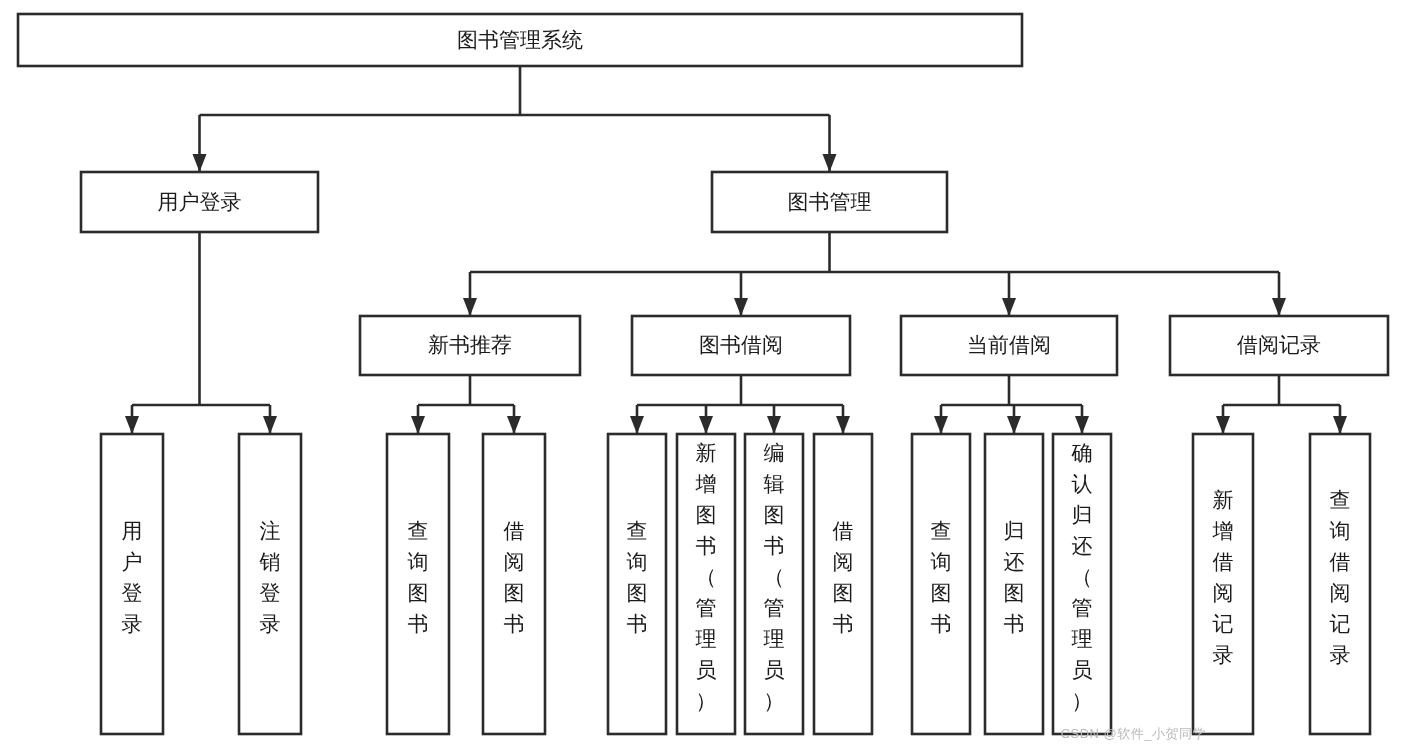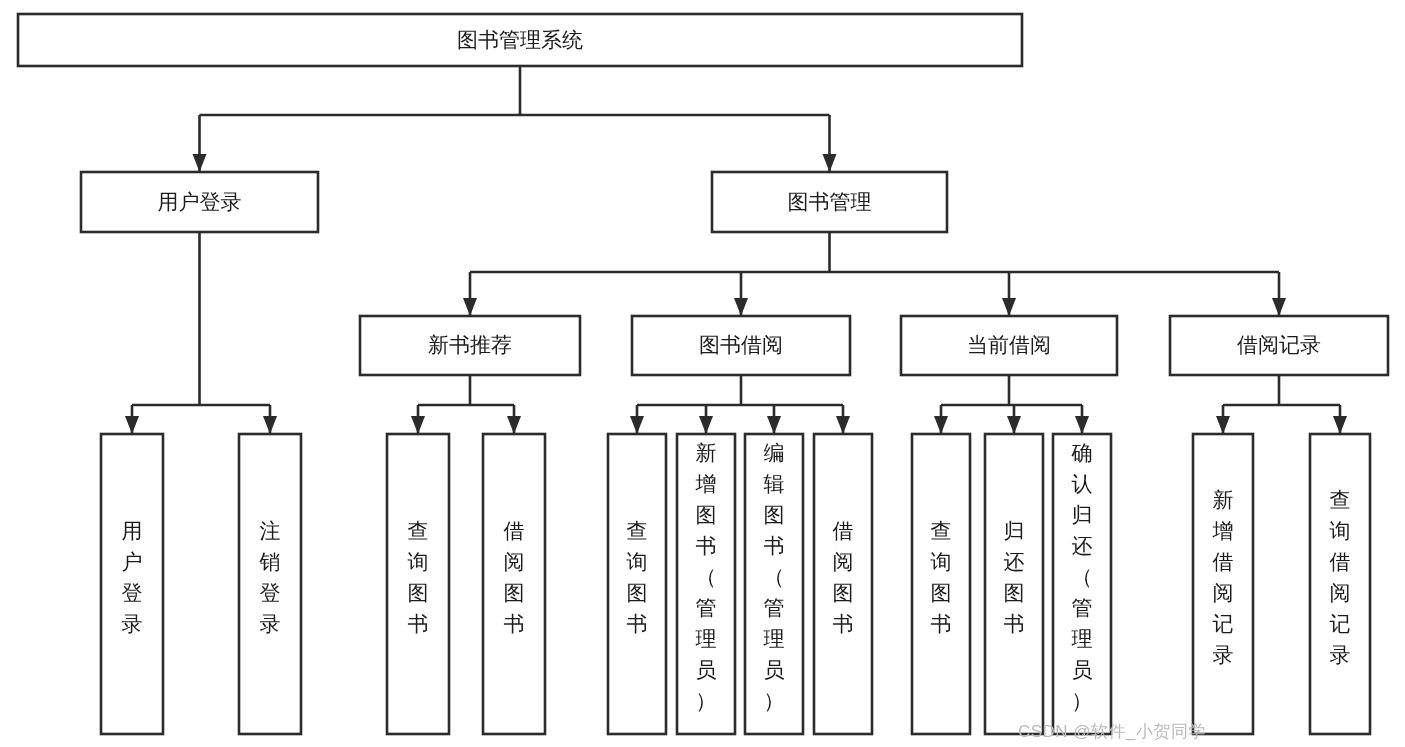--- a/index.html
+++ b/index.html
@@ -54,21 +54,21 @@
     font-family: "Liberation Sans", "DejaVu Sans", sans-serif;
     font-size: 21px;
     fill: #1b1b1b;
     text-anchor: middle;
   }
   .watermark {
     position: absolute;
     right: 8px;
     bottom: 4px;
     font-family: "Liberation Sans", "DejaVu Sans", sans-serif;
-    font-size: 17px;
+    font-size: 13px;
     color: #b9b9b9;
     letter-spacing: 0.5px;
     white-space: nowrap;
     user-select: none;
   }
 </style>
 </head>
 <body>
 
 <div id="diagram-root">

